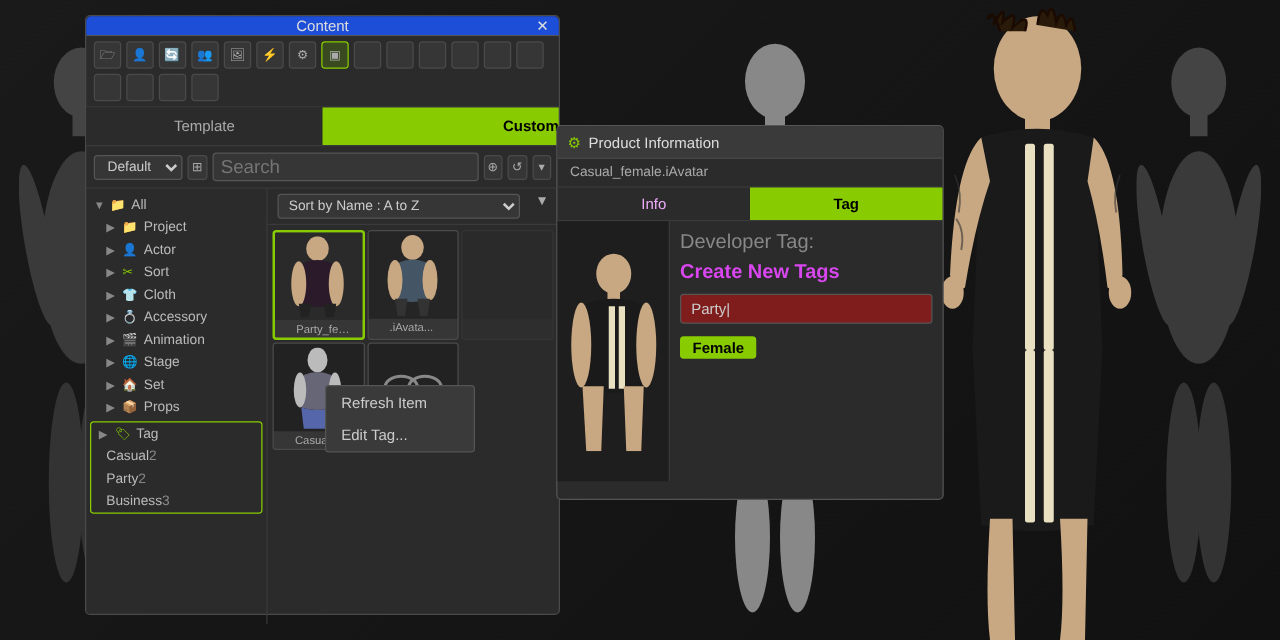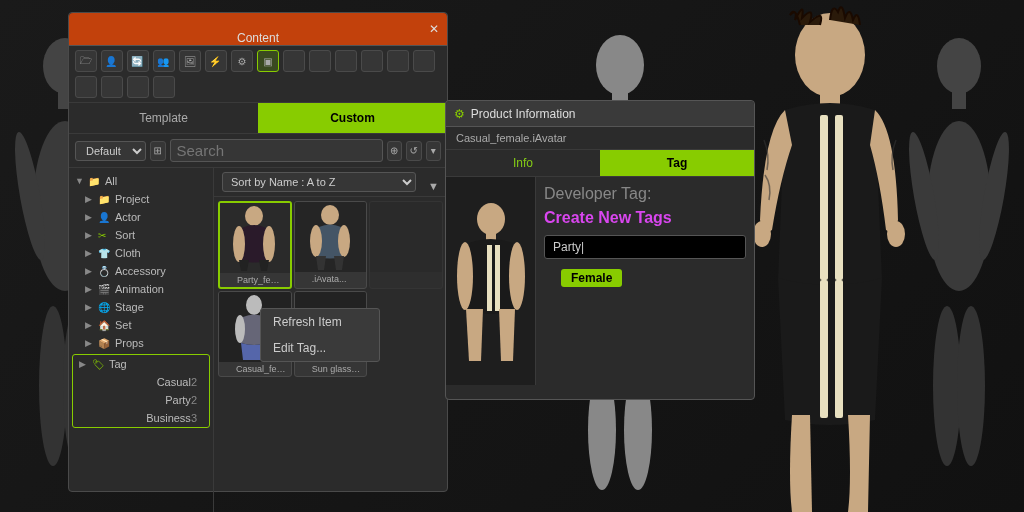--- a/index.html
+++ b/index.html
@@ -20,22 +20,22 @@
       top: 12px;
       left: 68px;
       width: 380px;
       height: 480px;
       background: #2b2b2b;
       border: 1px solid #4a4a4a;
       border-radius: 4px;
     }
 
     .content-titlebar {
-      background: #c2410c;
-      height: 33px;
+      background: #1d4ed8;
+      height: 16px;
       display: flex;
       align-items: flex-end;
       justify-content: center;
       border-bottom: 1px solid #555;
       border-radius: 4px 4px 0 0;
       position: relative;
     }
 
     .content-titlebar span {
       color: #ddd;
@@ -93,20 +93,21 @@
       color: #aaa;
       cursor: pointer;
       font-size: 12px;
       background: #2b2b2b;
     }
 
     .tab.active {
       background: #88cc00;
       color: #000;
       font-weight: bold;
+      text-align: right;
     }
 
     
     .filters-row {
       display: flex;
       align-items: center;
       padding: 5px 6px;
       gap: 4px;
       border-bottom: 1px solid #3a3a3a;
     }
@@ -195,42 +196,42 @@
       background: transparent;
       cursor: pointer;
       font-size: 11px;
       color: #bbb;
       gap: 3px;
     }
 
     .tag-sub-item {
       display: flex;
       align-items: center;
-      justify-content: flex-end;
+      justify-content: flex-start;
       padding: 3px 12px;
       cursor: pointer;
       font-size: 11px;
       color: #bbb;
     }
 
     .tag-count {
       color: #888;
       font-size: 11px;
     }
 
     
     .grid-panel {
       flex: 1;
       overflow-y: auto;
       padding: 0;
     }
 
     .sort-bar {
       display: flex;
-      align-items: flex-end;
+      align-items: flex-start;
       padding: 4px 8px;
       border-bottom: 1px solid #3a3a3a;
       font-size: 11px;
       color: #aaa;
       gap: 12px;
     }
 
     .sort-dropdown {
       background: #363636;
       border: 1px solid #555;
@@ -345,21 +346,21 @@
 
     .product-tab-row {
       display: flex;
       border-bottom: 1px solid #3a3a3a;
     }
 
     .product-tab {
       flex: 1;
       padding: 6px 0;
       text-align: center;
-      color: #84cc16;
+      color: #f0abfc;
       cursor: pointer;
       font-size: 12px;
     }
 
     .product-tab.active {
       background: #88cc00;
       color: #000;
       font-weight: bold;
     }
 
@@ -389,39 +390,38 @@
     }
 
     .create-tags-title {
       color: #d946ef;
       font-size: 16px;
       font-weight: bold;
       margin-bottom: 8px;
     }
 
     .tag-input {
-      background: #000000;
+      background: #7f1d1d;
       border: 1px solid #555;
       color: #ccc;
       padding: 4px 8px;
       font-size: 12px;
       border-radius: 3px;
       width: 100%;
       margin-bottom: 6px;
     }
 
     .tag-badge {
       display: inline-block;
       background: #88cc00;
       color: #000;
       padding: 2px 10px;
       border-radius: 3px;
       font-size: 12px;
       font-weight: bold;
-      margin-left: 17px;
     }
   </style>
 </head>
 <body>
 
 <div style="position:absolute;top:0;left:0;width:1024px;height:512px;background:linear-gradient(135deg,#1a1a1a 0%,#111 100%);z-index:0;"></div>
 
 <div style="position:absolute;top:0;left:0;width:130px;height:512px;z-index:1;display:flex;align-items:center;justify-content:center;">
   <svg width="100" height="460" viewBox="0 0 100 460">
 

